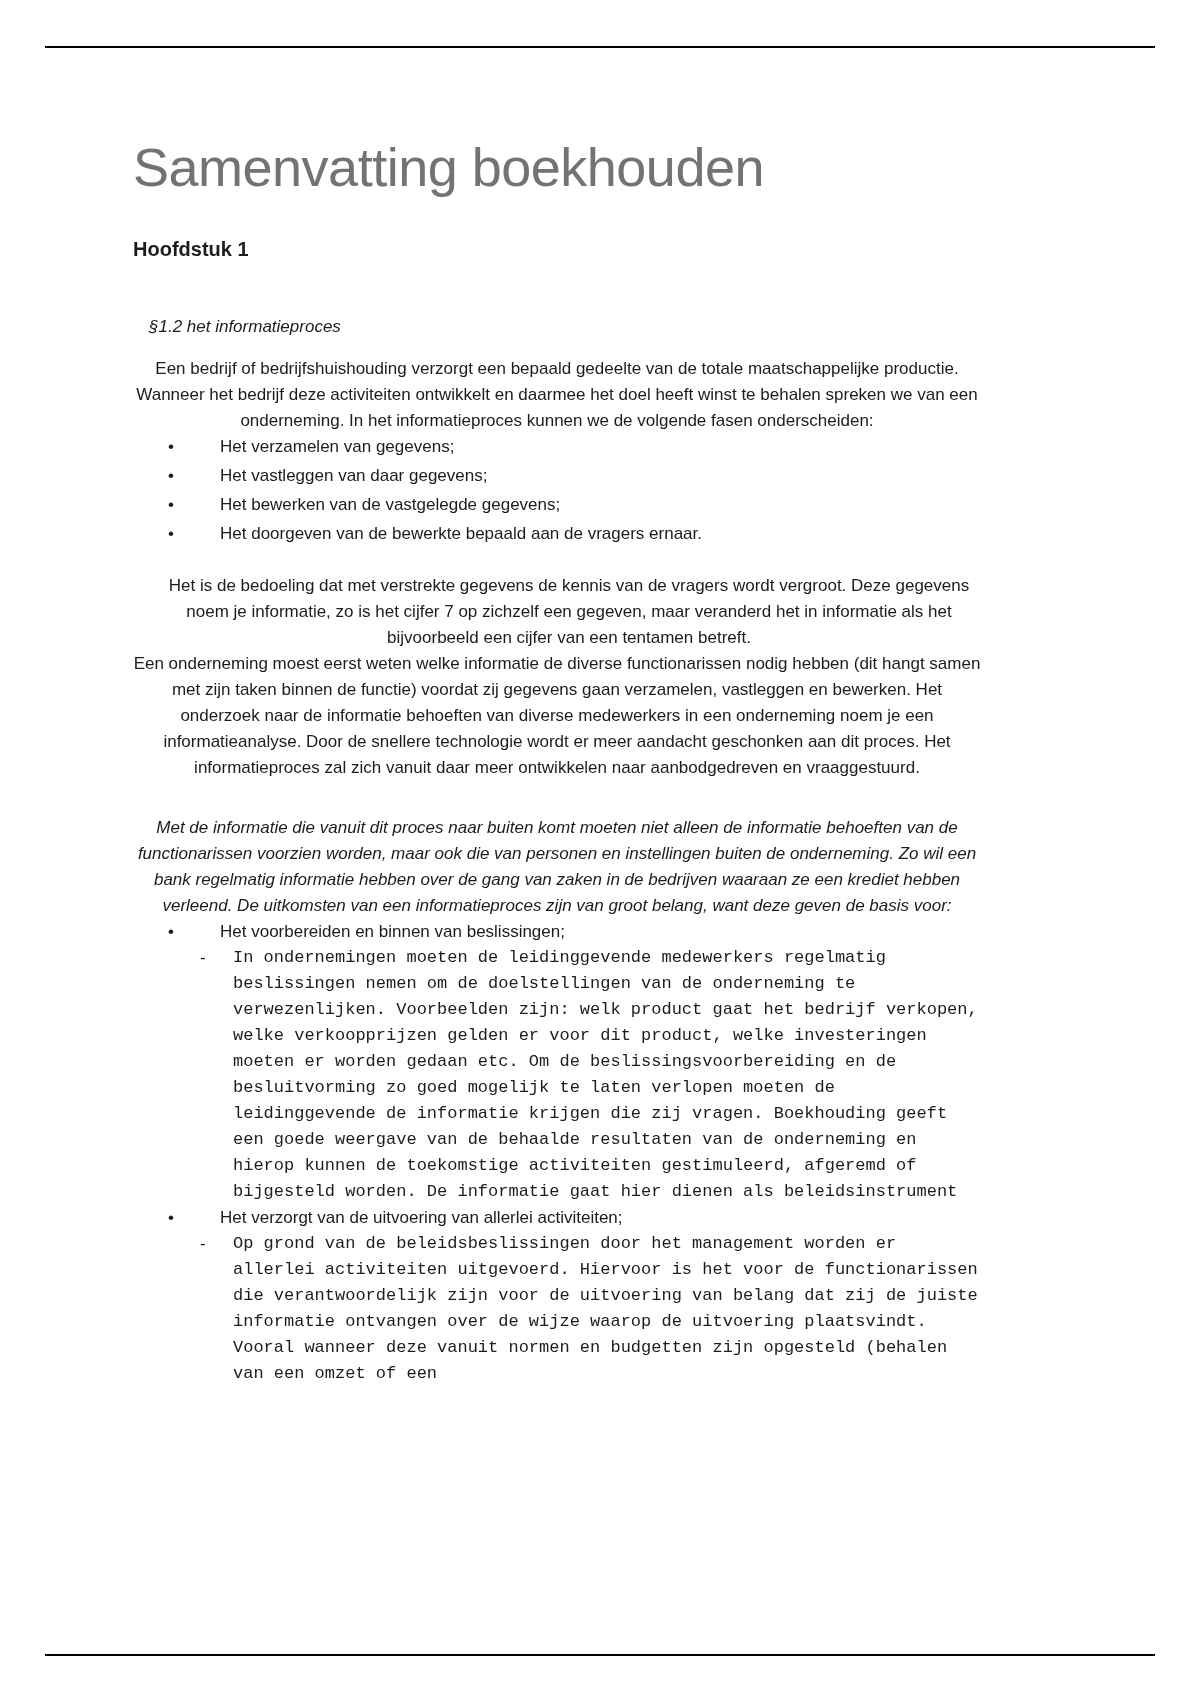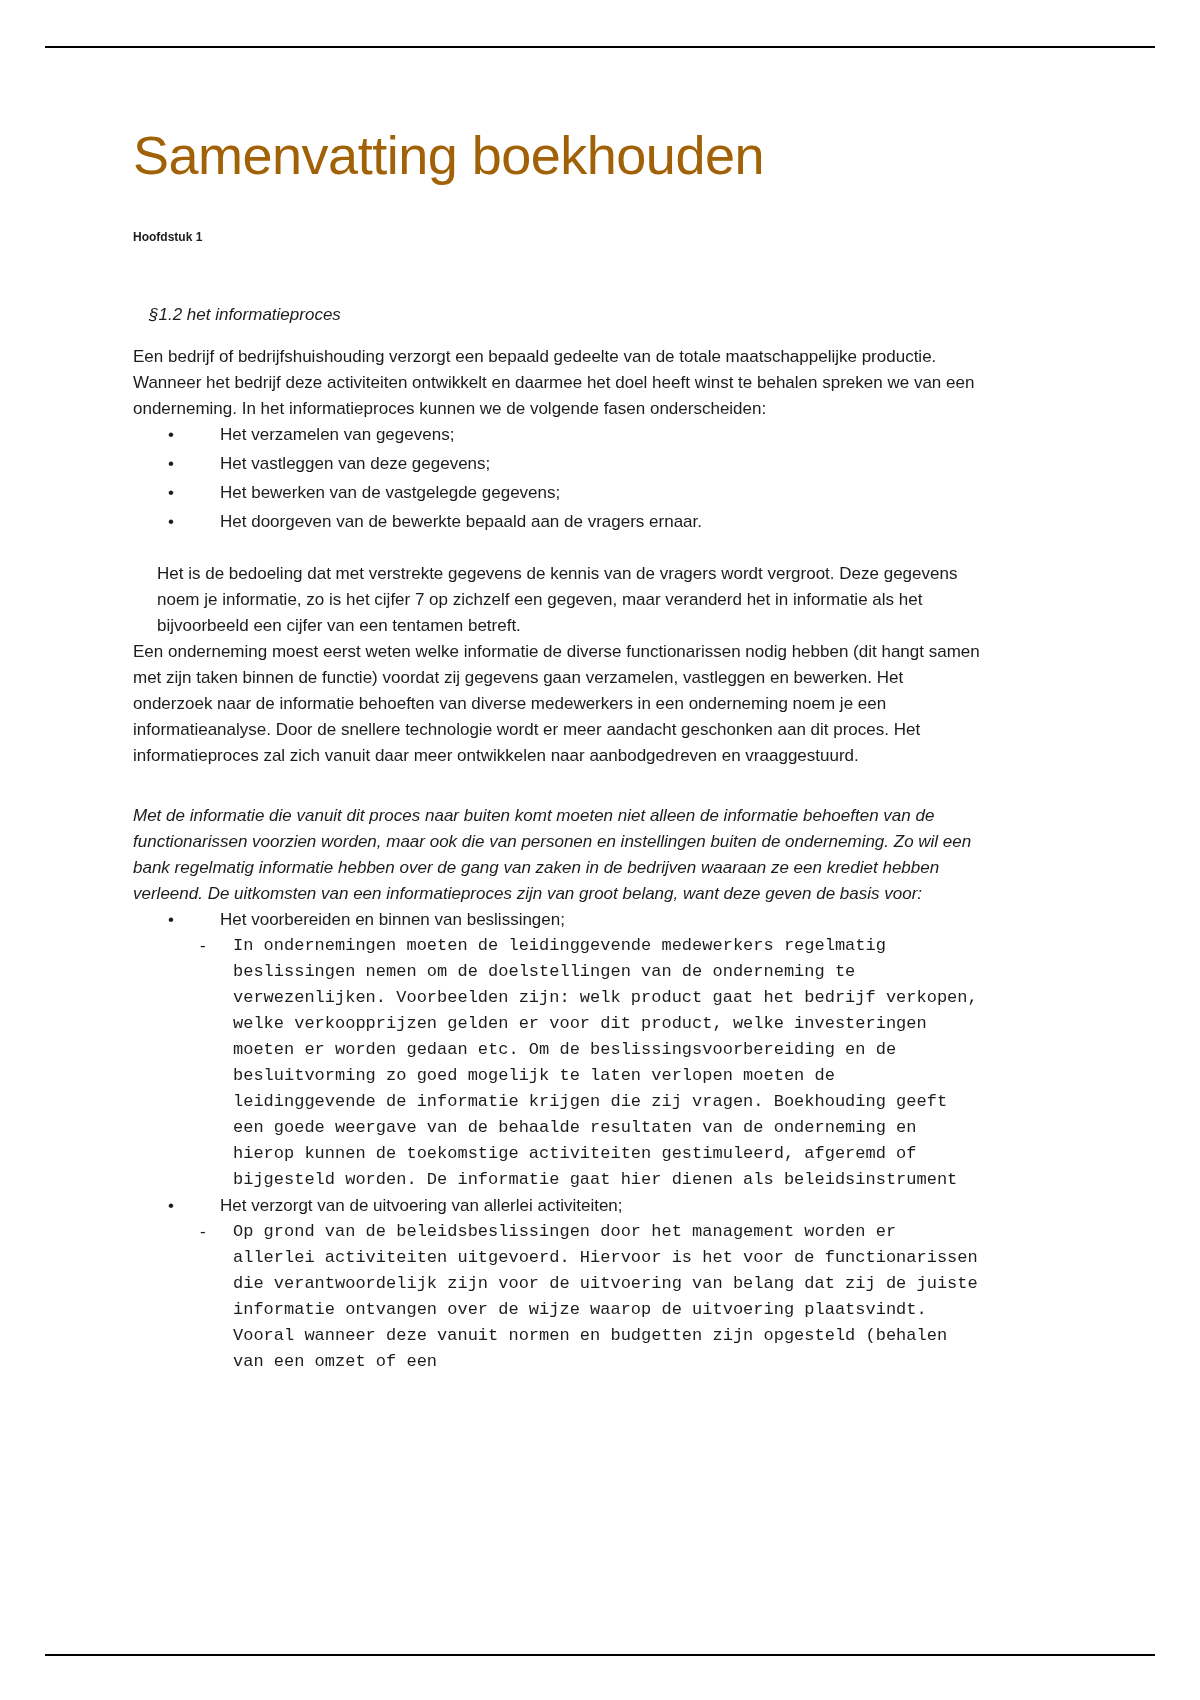--- a/index.html
+++ b/index.html
@@ -32,34 +32,35 @@
     width: 848px;
     font-size: 17px;
     line-height: 26px;
   }
 
   .title {
     font-size: 54px;
     line-height: 62px;
     font-weight: 400;
     letter-spacing: -0.5px;
-    color: #a16207;
-    margin: 0 0 38px 0;
+    color: #737373;
+    margin: 12px 0 38px 0;
   }
   .chapter {
-    font-size: 12px;
+    font-size: 20px;
     font-weight: 700;
     margin: 0 0 52px 0;
   }
   .section {
     font-style: italic;
     margin: 16px;
   }
   .para {
     margin: 0;
+    text-align: center;
   }
   .gap-top { margin-top: 26px; margin-left: 24px; }
   .gap-top-lg { margin-top: 34px; font-style: italic; }
 
   .list { margin: 0; }
   .li { display: flex; }
   .list-phases .li + .li { margin-top: 3px; }
   .li .marker {
     flex: 0 0 auto;
     width: 32px;
@@ -90,21 +91,21 @@
 
   <p class="para">Een bedrijf of bedrijfshuishouding verzorgt een bepaald gedeelte van de totale maatschappelijke productie. Wanneer het bedrijf deze activiteiten ontwikkelt en daarmee het doel heeft winst te behalen spreken we van een onderneming. In het informatieproces kunnen we de volgende fasen onderscheiden:</p>
 
   <div class="list list-phases">
     <div class="li">
       <span class="marker">•</span>
       <span class="li-text">Het verzamelen van gegevens;</span>
     </div>
     <div class="li">
       <span class="marker">•</span>
-      <span class="li-text">Het vastleggen van deze gegevens;</span>
+      <span class="li-text">Het vastleggen van daar gegevens;</span>
     </div>
     <div class="li">
       <span class="marker">•</span>
       <span class="li-text">Het bewerken van de vastgelegde gegevens;</span>
     </div>
     <div class="li">
       <span class="marker">•</span>
       <span class="li-text">Het doorgeven van de bewerkte bepaald aan de vragers ernaar.</span>
     </div>
   </div>

